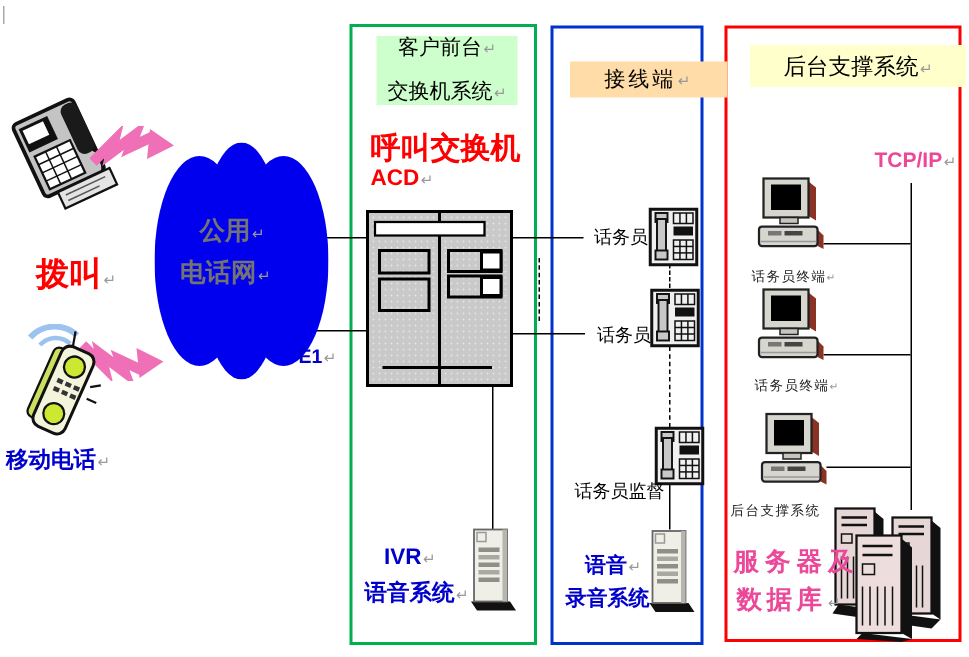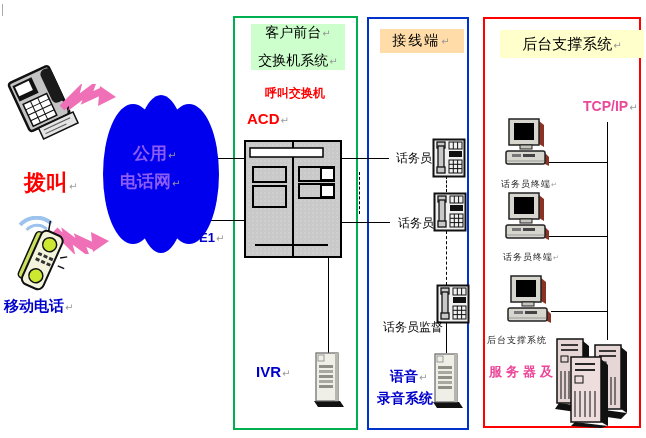--- a/index.html
+++ b/index.html
@@ -8,26 +8,26 @@
   .abs{position:absolute;}
   .hline{position:absolute;height:0;border-top:1px solid #000;}
   .vline{position:absolute;width:0;border-left:1px solid #000;}
   .vdash{position:absolute;width:0;border-left:1px dashed #000;}
   .box{position:absolute;background:transparent;}
   #front-box{left:233px;top:16px;width:121px;height:410px;border:2px solid #00B050;}
   #terminal-box{left:367px;top:17px;width:98px;height:409px;border:2px solid #0033CC;}
   #backend-box{left:483px;top:17px;width:154px;height:407px;border:2px solid #FF0000;}
   .boxlabel{position:absolute;color:#000;display:flex;align-items:center;justify-content:center;text-align:center;}
   #front-label{left:251px;top:24px;width:94px;height:46px;background:#CCFFCC;font-size:14px;line-height:27px;}
-  #terminal-label{left:380px;top:29px;width:84px;height:24px;background:#FFDCA8;font-size:14px;letter-spacing:2px;}
+  #terminal-label{left:380px;top:41px;width:105px;height:24px;background:#FFDCA8;font-size:14px;letter-spacing:2px;}
   #backend-label{left:500px;top:30px;width:144px;height:28px;background:#FFFFCC;font-size:15px;}
   .red-t{color:#FF0000;font-weight:bold;}
   .blue-t{color:#0000CC;font-weight:bold;}
   .purple-t{color:#ec4899;font-weight:bold;}
-  .white-t{color:#8b5cf6;font-weight:bold;}
+  .white-t{color:#737373;font-weight:bold;}
   .pmark{color:#999;font-weight:normal;font-size:10px;margin-left:1px;}
   .tinymark{color:#999;font-weight:normal;font-size:7px;}
   .small-label{position:absolute;font-size:12px;color:#000;white-space:nowrap;}
   .tiny-label{position:absolute;font-size:9px;color:#222;white-space:nowrap;letter-spacing:1px;}
   .nowrap{white-space:nowrap;}
 </style>
 </head>
 <body>
 
 <div id="stage">
@@ -133,21 +133,21 @@
     <span class="blue-t">E1</span><span class="pmark">↵</span>
   </div>
 
   <div id="front-label" class="boxlabel">
     <div>
       <span>客户前台</span><span class="pmark">↵</span><br>
       <span>交换机系统</span><span class="pmark">↵</span>
     </div>
   </div>
 
-  <div class="abs nowrap" style="left:247px;top:85px;width:96px;text-align:center;font-size:12px;">
+  <div class="abs nowrap" style="left:247px;top:85px;width:96px;text-align:center;font-size:20px;">
     <span class="red-t">呼叫交换机</span>
   </div>
   <div class="abs nowrap" style="left:247px;top:110px;width:96px;text-align:left;font-size:15px;">
     <span class="red-t">ACD</span><span class="pmark">↵</span>
   </div>
 
   <svg class="abs" style="left:244px;top:140px;" width="98" height="118" viewBox="0 0 98 118">
     <defs>
       <pattern id="dots" width="4" height="4" patternUnits="userSpaceOnUse">
         <rect width="4" height="4" fill="#C9C9C9"></rect>
@@ -162,20 +162,23 @@
     <rect x="55" y="27" width="35" height="14" fill="none" stroke="#000" stroke-width="2"></rect>
     <rect x="77" y="28" width="13" height="12" fill="#fff" stroke="#000" stroke-width="2"></rect>
     <rect x="55" y="44" width="35" height="14" fill="none" stroke="#000" stroke-width="2"></rect>
     <rect x="77" y="45" width="13" height="12" fill="#fff" stroke="#000" stroke-width="2"></rect>
     <line x1="11" y1="105" x2="84" y2="105" stroke="#000" stroke-width="2"></line>
   </svg>
 
   <div class="abs nowrap" style="left:256px;top:363px;font-size:15px;">
     <span class="blue-t">IVR</span><span class="pmark">↵</span>
   </div>
+  <div class="abs nowrap" style="left:243px;top:386px;font-size:15px;">
+    <span class="blue-t">语音系统</span><span class="pmark">↵</span>
+  </div>
 
   <svg class="abs" style="left:311px;top:351px;" width="34" height="58" viewBox="0 0 34 58">
     <polygon points="3,50 29,50 33,56 7,56" fill="#111"></polygon>
     <rect x="5" y="2" width="22" height="48" fill="#EFEFE7" stroke="#666" stroke-width="1.2"></rect>
     <rect x="24" y="2" width="3" height="48" fill="#B6B6AE"></rect>
     <rect x="7" y="4" width="6" height="6" fill="none" stroke="#999"></rect>
     <rect x="8" y="14" width="14" height="3" fill="#8F8F87"></rect>
     <rect x="8" y="19" width="14" height="3" fill="#A9A9A1"></rect>
     <rect x="8" y="24" width="14" height="3" fill="#8F8F87"></rect>
     <rect x="8" y="29" width="14" height="3" fill="#A9A9A1"></rect>
@@ -375,17 +378,20 @@
     <rect x="26" y="39" width="8" height="7" fill="none" stroke="#111"></rect>
     <g stroke="#111" stroke-width="1">
         <line x1="26" y1="54" x2="26" y2="80"></line>
         <line x1="31" y1="54" x2="31" y2="80"></line>
         <line x1="36" y1="54" x2="36" y2="80"></line>
         <line x1="41" y1="54" x2="41" y2="80"></line>
         <line x1="46" y1="54" x2="46" y2="80"></line>
       </g>
   </svg>
 
-  <div class="abs nowrap" style="left:489px;top:363px;font-size:13px;letter-spacing:4px;">
+  <div class="abs nowrap" style="left:489px;top:363px;font-size:17px;letter-spacing:4px;">
     <span class="purple-t">服务器及</span>
   </div>
+  <div class="abs nowrap" style="left:491px;top:388px;font-size:17px;letter-spacing:3px;">
+    <span class="purple-t">数据库</span><span class="pmark">↵</span>
+  </div>
 
 </div>
 
 </body></html>

